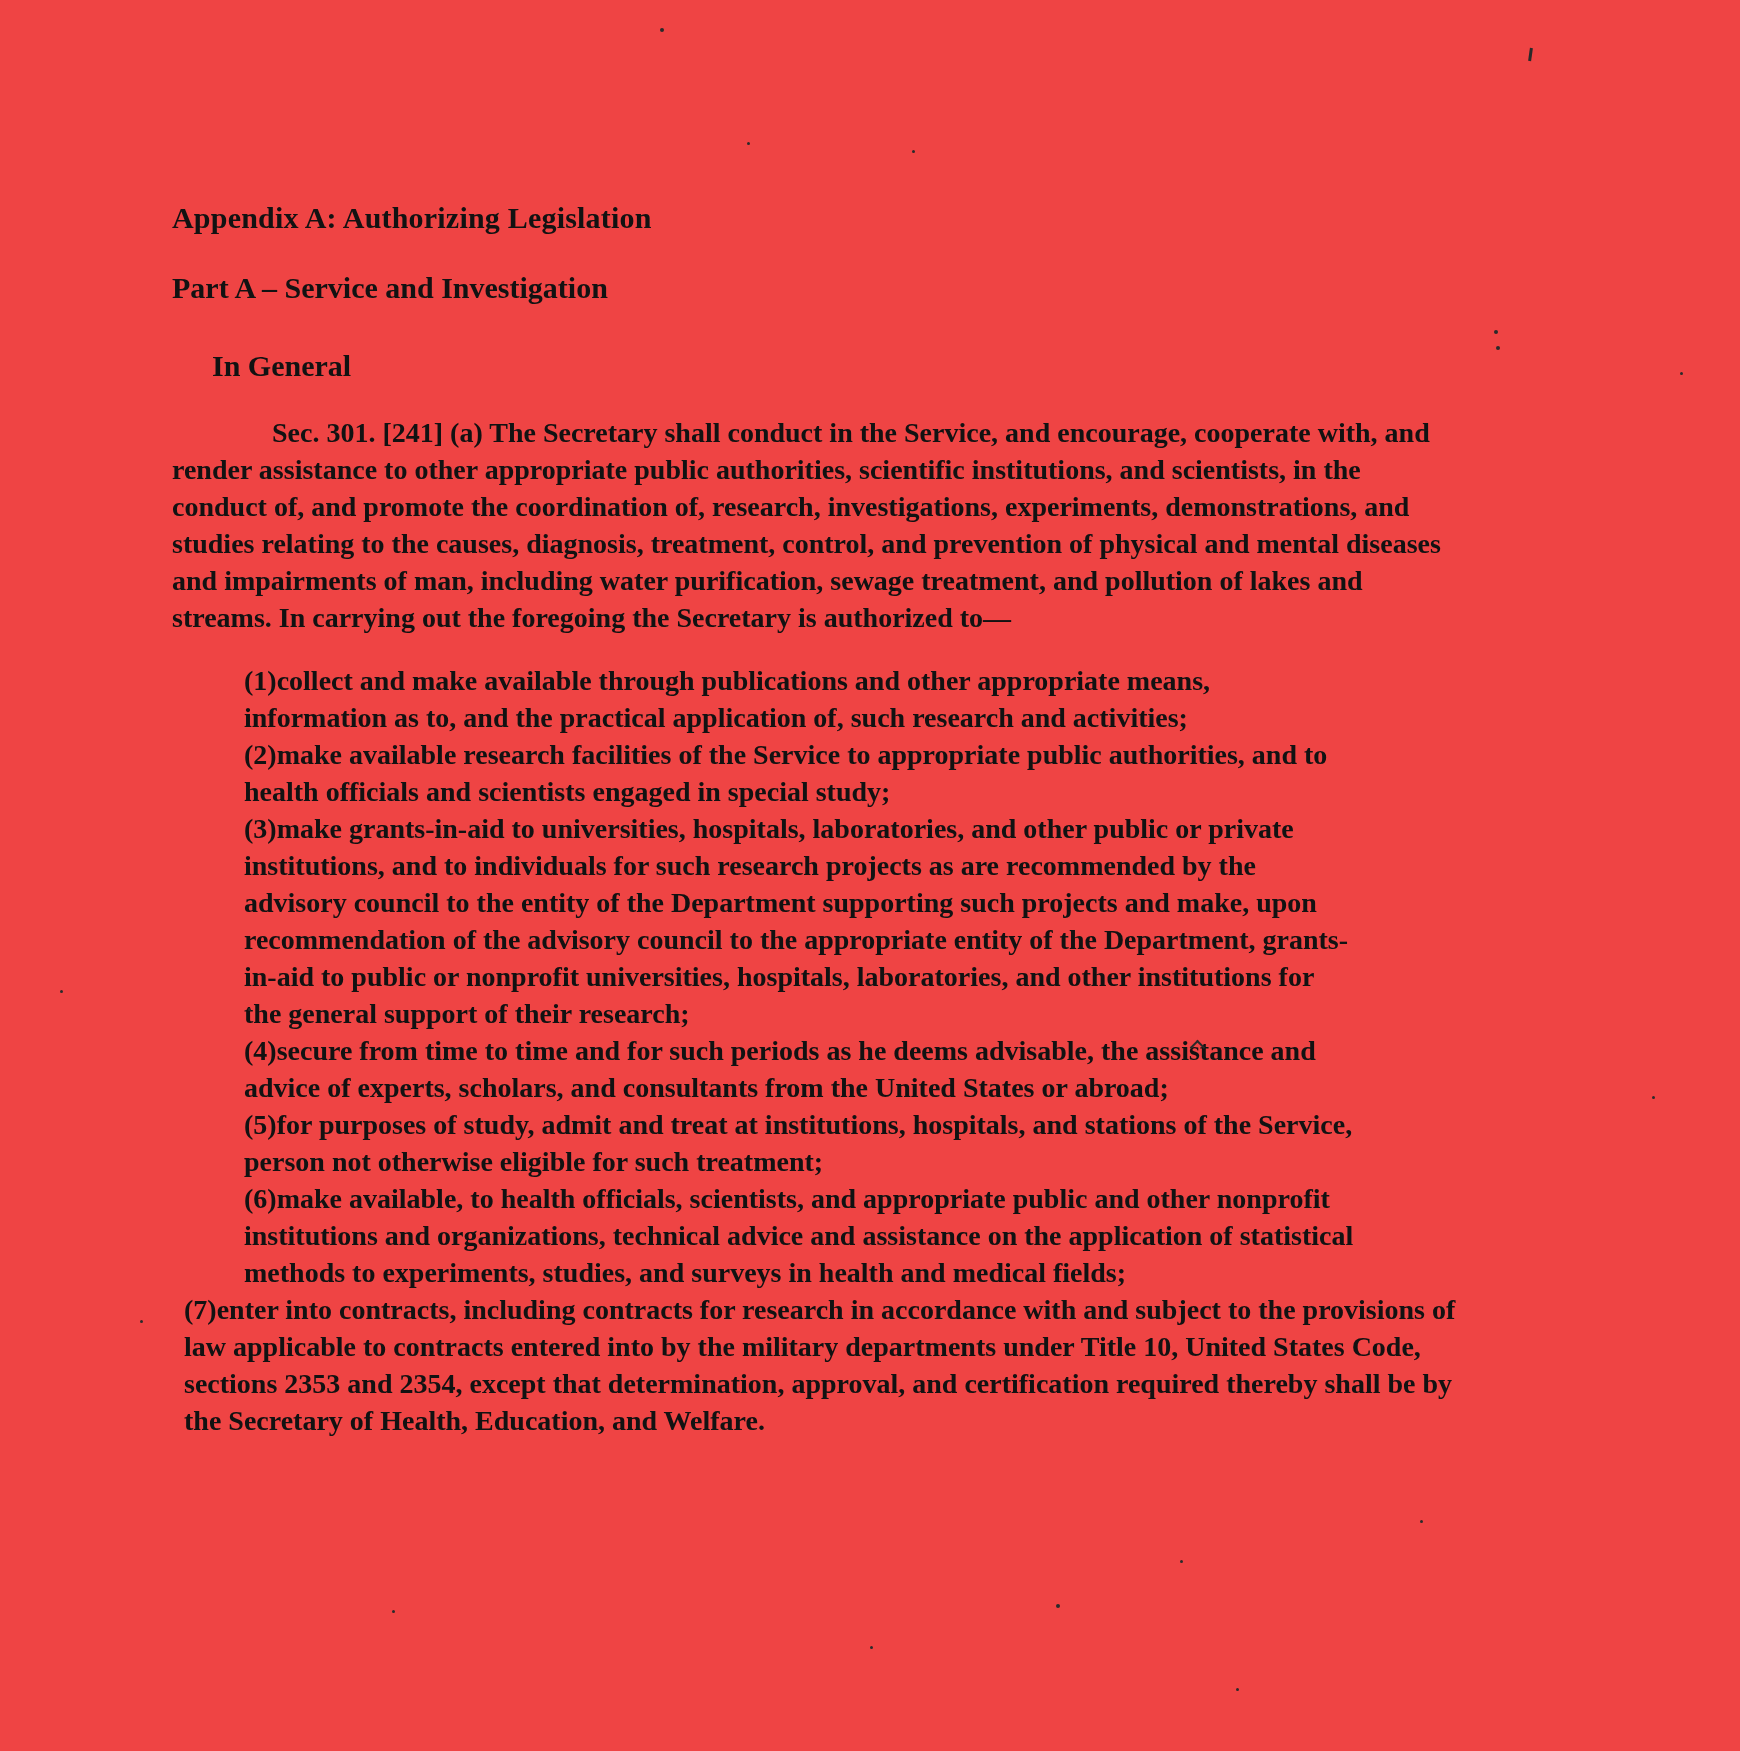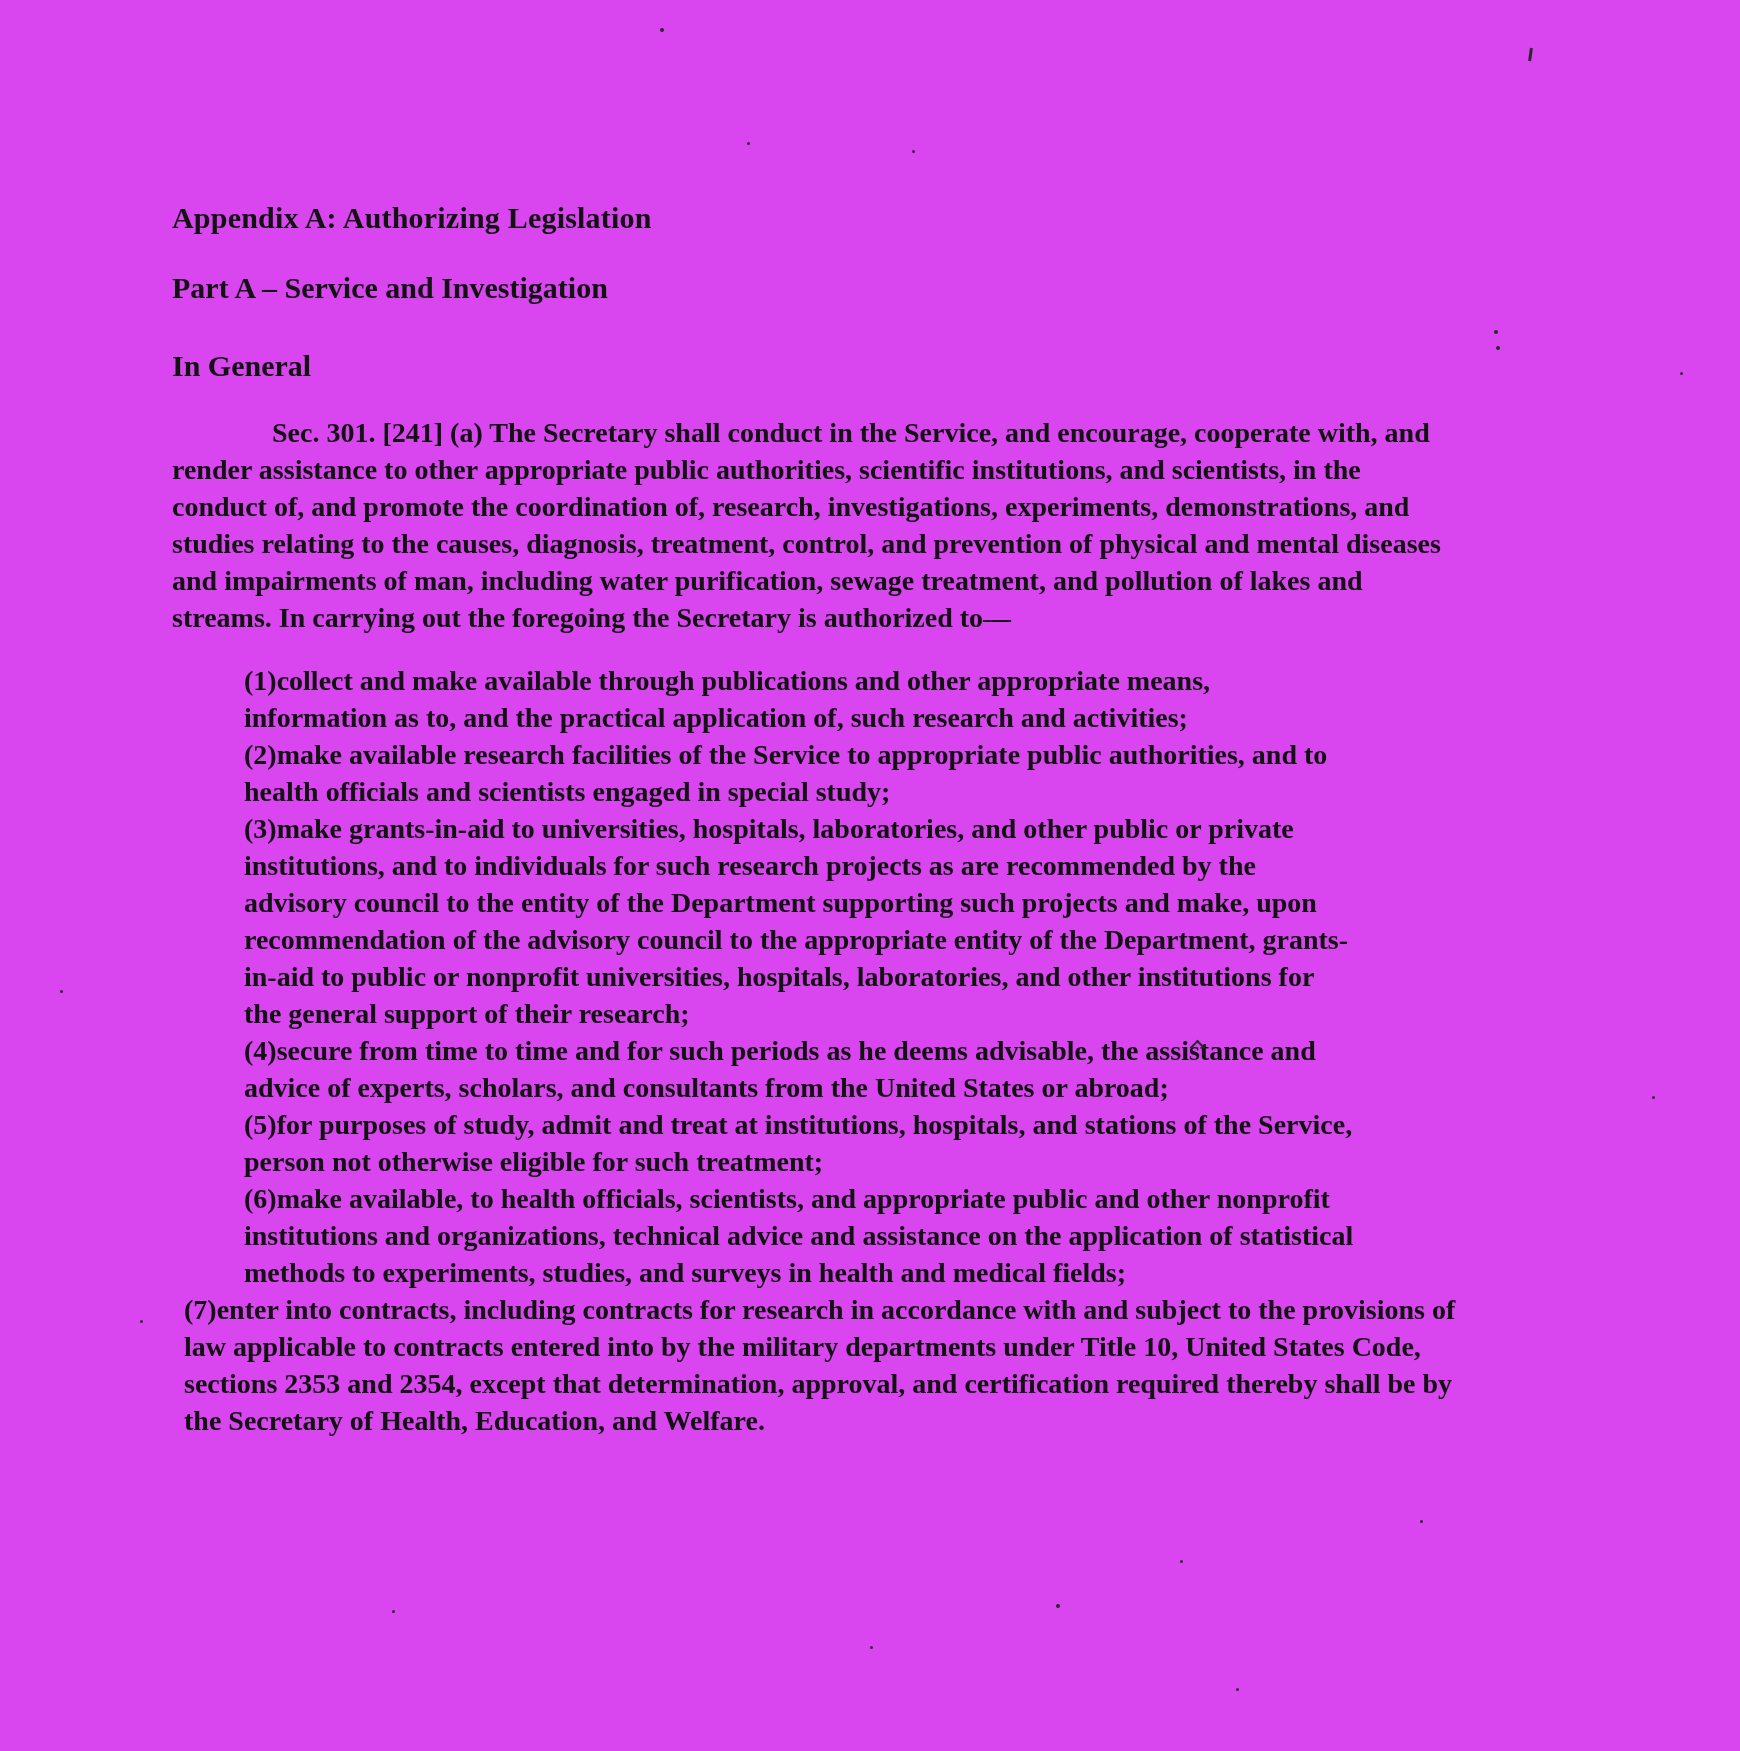--- a/index.html
+++ b/index.html
@@ -1,41 +1,41 @@
 <!DOCTYPE html>
 <html><head>
 <meta charset="utf-8">
 <style>
   html, body { margin: 0; padding: 0; background: #ffffff; }
   .page {
     position: relative;
     width: 1740px;
     height: 1751px;
-    background: #d946ef;
+    background: #ef4444;
     color: #121212;
     font-family: "Liberation Serif", serif;
     font-weight: bold;
     overflow: hidden;
   }
   .content {
     position: absolute;
     left: 172px;
     top: 200px;
     width: 1290px;
   }
   .h {
     font-size: 30px;
     line-height: 36px;
     margin: 0;
   }
   .appendix { margin-bottom: 34px; letter-spacing: 0.2px; }
   .title-line { margin-bottom: 52px; font-size: 30px; }
   .title-label { display: inline-block; margin-right: 46px; }
   .part { margin-bottom: 42px; }
-  .section { margin-bottom: 30px; }
+  .section { margin-bottom: 30px; margin-left: 40px; }
   .intro {
     font-size: 28px;
     line-height: 37px;
     margin: 0;
     text-indent: 100px;
     text-align: left;
   }
   .items {
     margin-left: 72px;
     margin-top: 26px;

